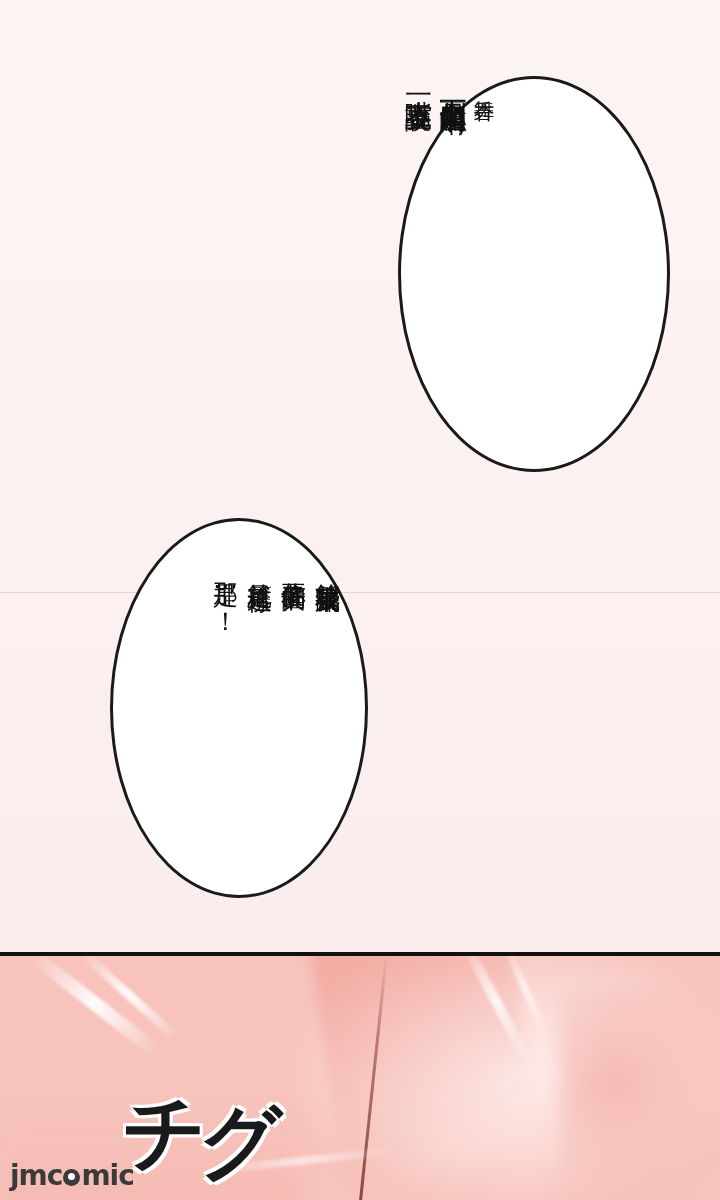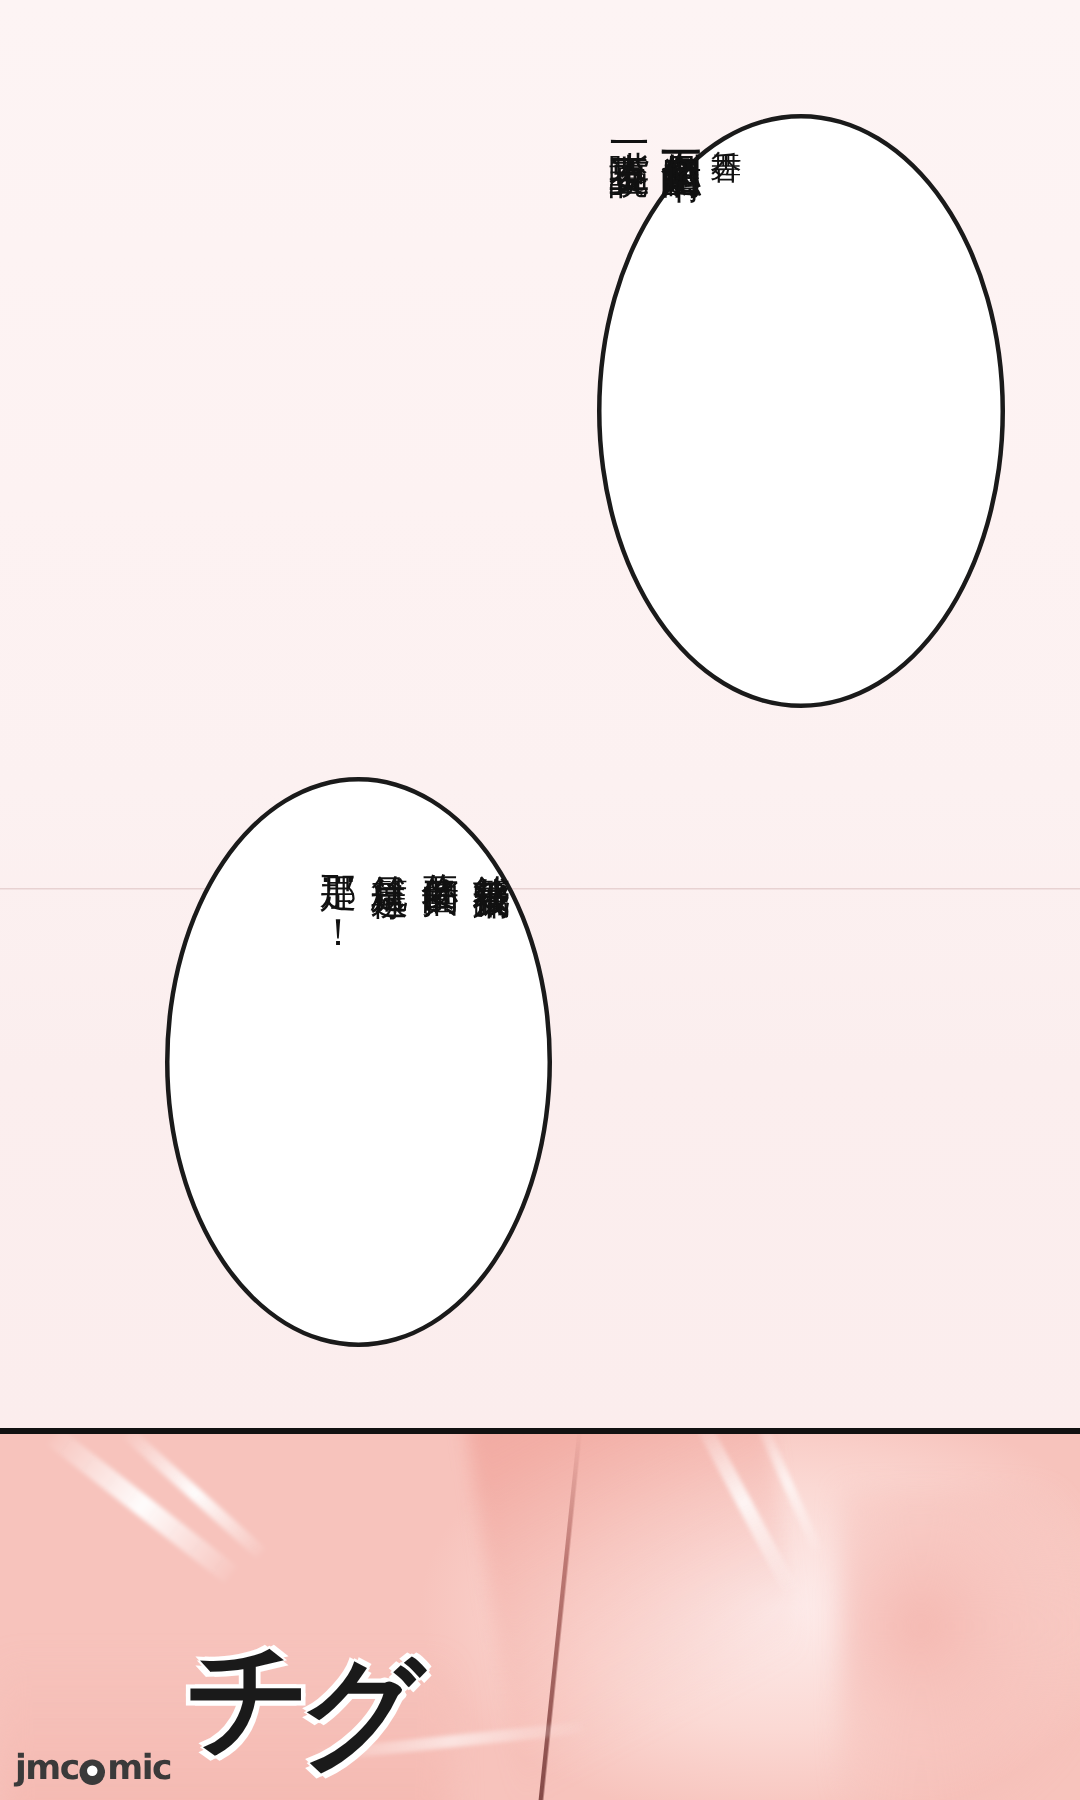--- a/index.html
+++ b/index.html
@@ -181,21 +181,21 @@
   }
 
   
   .watermark {
     position: absolute;
     left: 10px;
     bottom: 8px;
     display: flex;
     align-items: center;
     font-family: "DejaVu Sans", sans-serif;
-    font-size: 23px;
+    font-size: 28px;
     font-weight: 700;
     color: #3a3a3a;
     letter-spacing: -1px;
     background: rgba(255,255,255,0.0);
   }
   .watermark .wm-dot {
     display: inline-block;
     width: 17px; height: 17px;
     border-radius: 50%;
     background: #3a3a3a;

